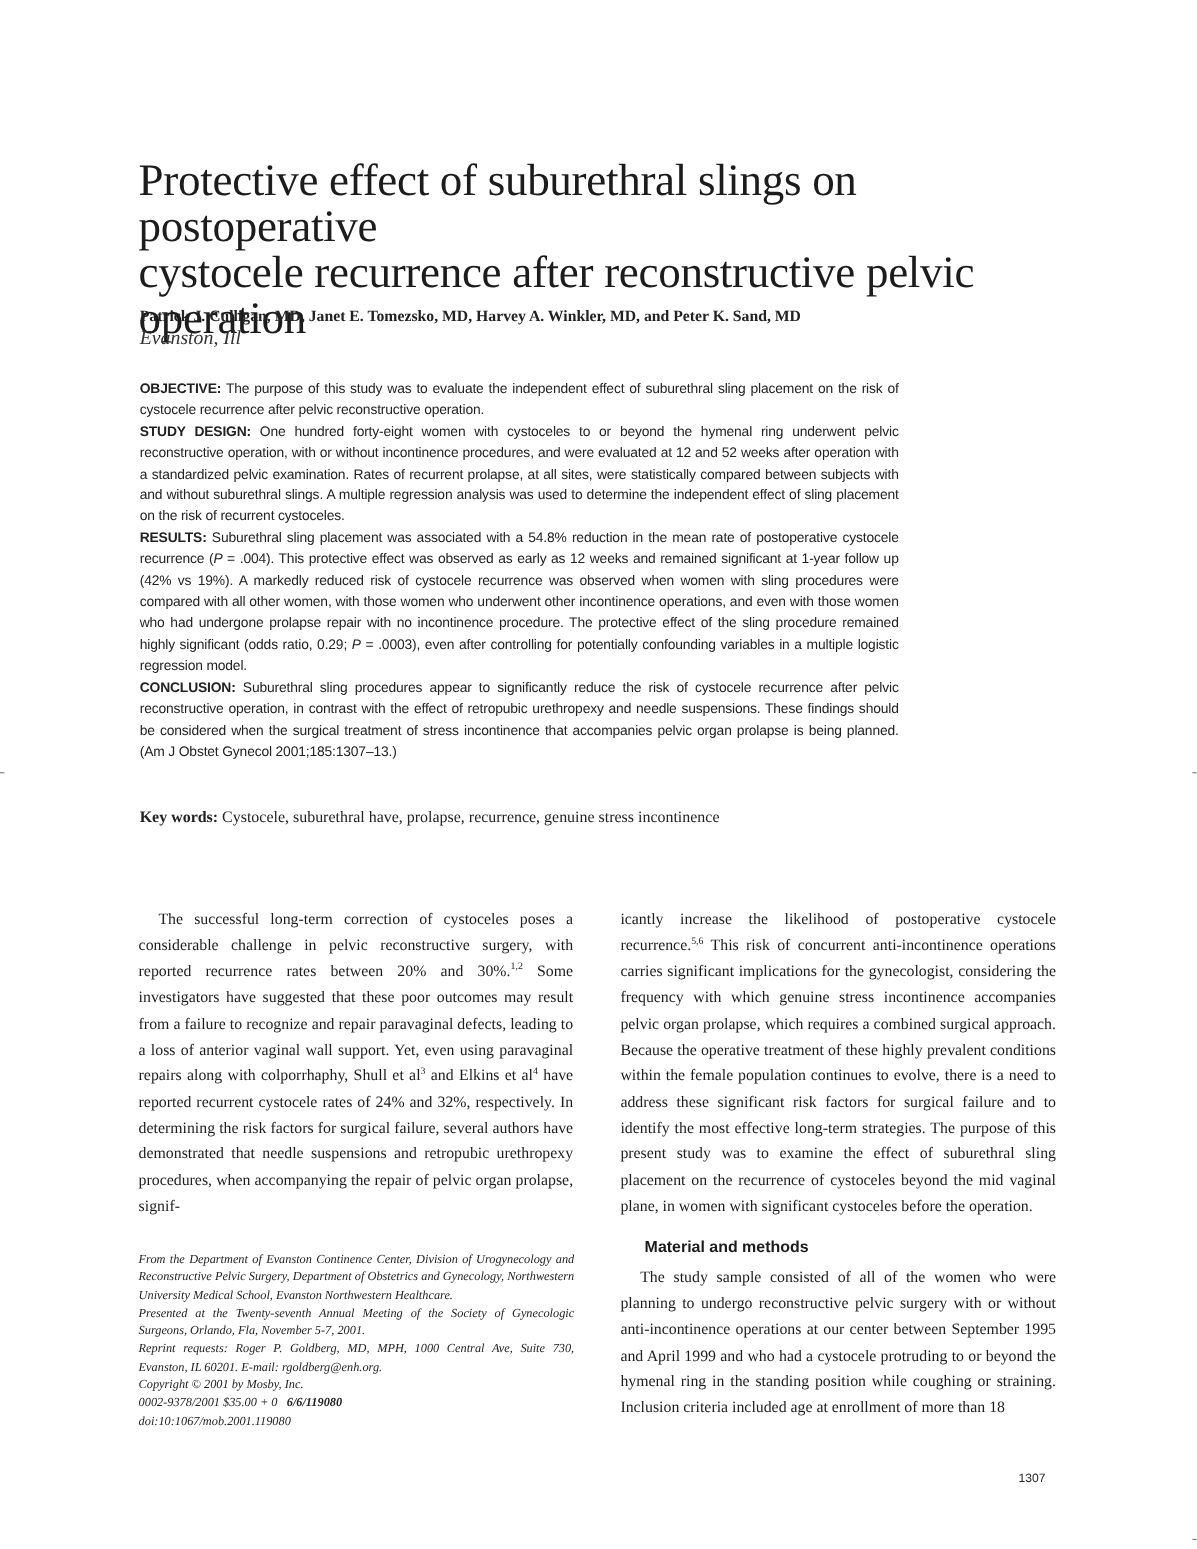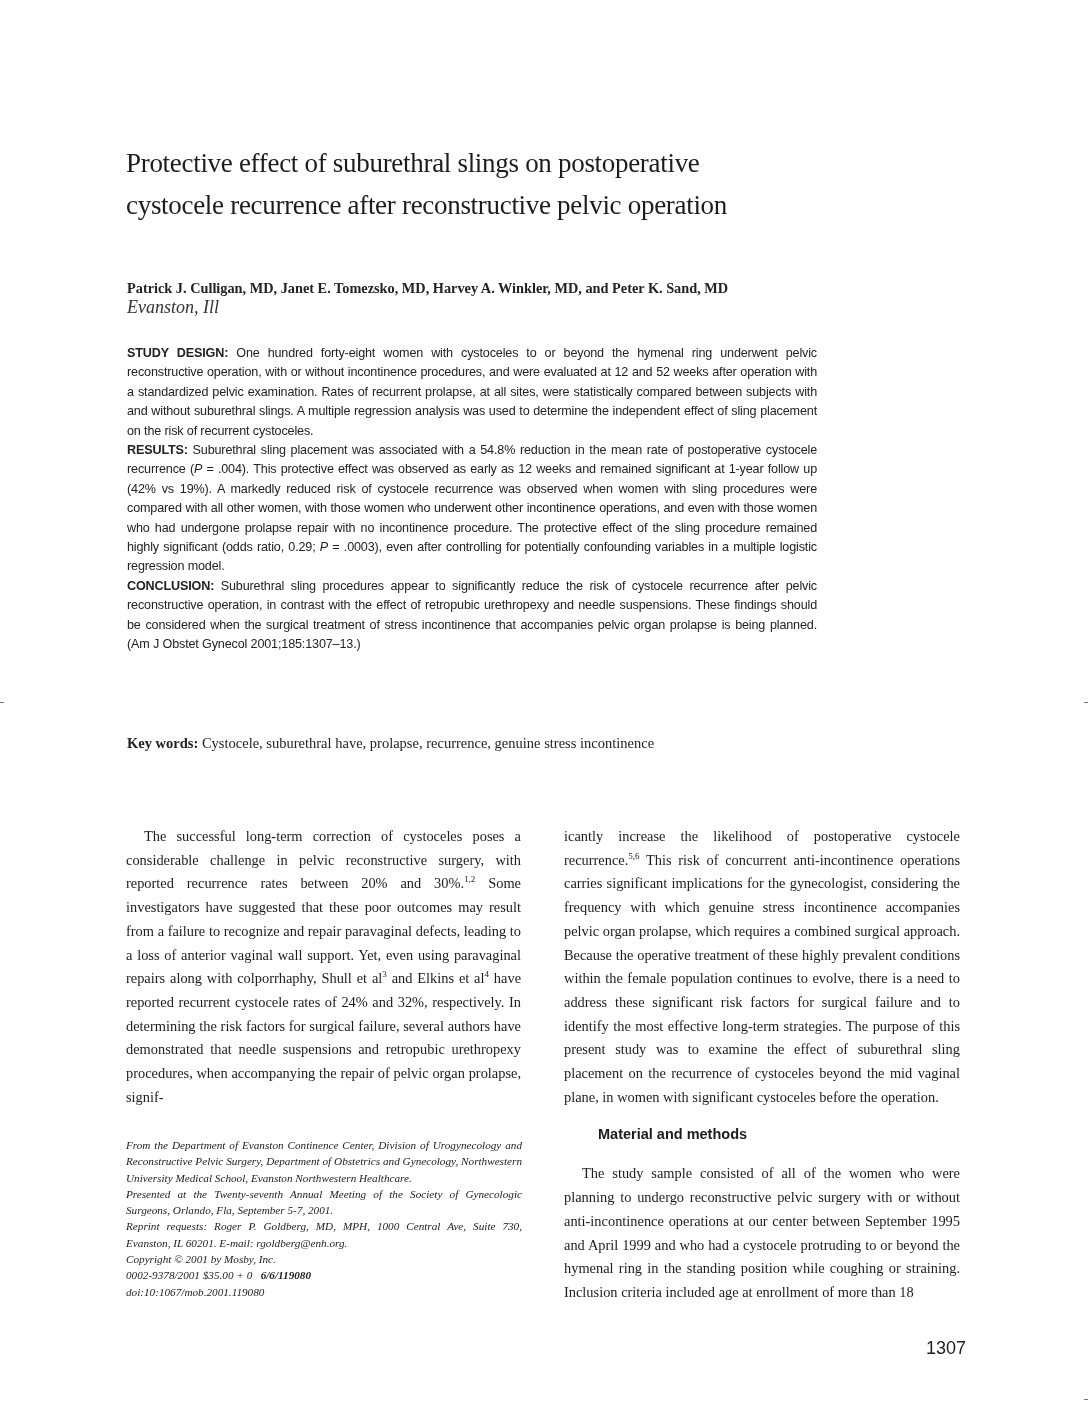--- a/index.html
+++ b/index.html
@@ -1,20 +1,20 @@
 <!DOCTYPE html>
 <html><head>
   <meta charset="utf-8">
   <style>
     html, body { margin: 0; padding: 0; background: #ffffff; }
     body { width: 1088px; height: 1408px; position: relative; overflow: hidden; color: #1a1a1a; }
     .serif { font-family: "Liberation Serif", "DejaVu Serif", serif; }
     .sans { font-family: "Liberation Sans", "DejaVu Sans", sans-serif; }
 
-    .title { position: absolute; left: 126px; top: 142px; width: 800px; font-size: 27px; line-height: 42px; font-weight: normal; color: #1c1c1c; letter-spacing: -0.3px; margin: 0; }
+    .title { position: absolute; left: 126px; top: 142px; width: 800px; font-size: 41px; line-height: 42px; font-weight: normal; color: #1c1c1c; letter-spacing: -0.3px; margin: 0; }
     .authors { position: absolute; left: 127px; top: 251px; width: 820px; font-size: 14.3px; line-height: 25px; font-weight: bold; color: #222; margin: 0; }
     .location { position: absolute; left: 127px; top: 297px; font-size: 18px; font-style: italic; color: #333; }
 
     .abstract { position: absolute; left: 127px; top: 344px; width: 690px; font-size: 12.6px; line-height: 19.4px; color: #222; letter-spacing: -0.15px; }
     .abstract p { margin: 0; text-align: justify; text-align-last: left; }
     .abstract b { font-weight: bold; }
 
     .keywords { position: absolute; left: 127px; top: 735px; width: 700px; font-size: 14.5px; color: #222; }
     .keywords b { font-weight: bold; }
 
@@ -22,58 +22,59 @@
     .col p { margin: 0; text-align: justify; }
     .col-left { left: 126px; }
     .col-right { left: 564px; width: 396px; }
     .indent { text-indent: 18px; }
     sup { font-size: 9px; line-height: 0; vertical-align: 6px; }
 
     .footnote { position: absolute; left: 126px; top: 1137px; width: 396px; font-size: 11.2px; line-height: 16.3px; font-style: italic; color: #222; }
     .footnote p { margin: 0; text-align: justify; }
     .footnote b { font-weight: bold; }
 
-    .section-heading { font-size: 14.5px; font-weight: bold; margin: 16px; padding-left: 18px; line-height: 24px; color: #1c1c1c; }
+    .section-heading { font-size: 14.5px; font-weight: bold; margin: 4px; padding-left: 18px; line-height: 24px; color: #1c1c1c; }
 
-    .page-number { position: absolute; left: 926px; top: 1338px; font-size: 18px; color: #222; }
+    .page-number { position: absolute; left: 926px; top: 1338px; font-size: 11px; color: #222; }
 
     .crop-mark { position: absolute; background: #777; }
   </style>
 </head>
 <body>
 
 <h1 class="title serif">
   <span>Protective effect of suburethral slings on postoperative</span><br>
   <span>cystocele recurrence after reconstructive pelvic operation</span>
 </h1>
 
 <p class="authors serif">
   <br>
   <span>Patrick J. Culligan, MD, Janet E. Tomezsko, MD, Harvey A. Winkler, MD, and Peter K. Sand, MD</span>
 </p>
 
 <div class="location serif">Evanston, Ill</div>
 
 <div class="abstract sans">
+  <p><b>OBJECTIVE:</b><span> The purpose of this study was to evaluate the independent effect of suburethral sling placement on the risk of cystocele recurrence after pelvic reconstructive operation.</span></p>
   <p><b>STUDY DESIGN:</b><span> One hundred forty-eight women with cystoceles to or beyond the hymenal ring underwent pelvic reconstructive operation, with or without incontinence procedures, and were evaluated at 12 and 52 weeks after operation with a standardized pelvic examination. Rates of recurrent prolapse, at all sites, were statistically compared between subjects with and without suburethral slings. A multiple regression analysis was used to determine the independent effect of sling placement on the risk of recurrent cystoceles.</span></p>
   <p><b>RESULTS:</b><span> Suburethral sling placement was associated with a 54.8% reduction in the mean rate of postoperative cystocele recurrence (</span><i>P</i><span> = .004). This protective effect was observed as early as 12 weeks and remained significant at 1-year follow up (42% vs 19%). A markedly reduced risk of cystocele recurrence was observed when women with sling procedures were compared with all other women, with those women who underwent other incontinence operations, and even with those women who had undergone prolapse repair with no incontinence procedure. The protective effect of the sling procedure remained highly significant (odds ratio, 0.29; </span><i>P</i><span> = .0003), even after controlling for potentially confounding variables in a multiple logistic regression model.</span></p>
   <p><b>CONCLUSION:</b><span> Suburethral sling procedures appear to significantly reduce the risk of cystocele recurrence after pelvic reconstructive operation, in contrast with the effect of retropubic urethropexy and needle suspensions. These findings should be considered when the surgical treatment of stress incontinence that accompanies pelvic organ prolapse is being planned. (Am J Obstet Gynecol 2001;185:1307–13.)</span></p>
 </div>
 
 <div class="keywords serif">
   <b>Key words:</b><span> Cystocele, suburethral have, prolapse, recurrence, genuine stress incontinence</span>
 </div>
 
 <div class="col col-left serif">
   <p class="indent"><span>The successful long-term correction of cystoceles poses a considerable challenge in pelvic reconstructive surgery, with reported recurrence rates between 20% and 30%.</span><sup>1,2</sup><span> Some investigators have suggested that these poor outcomes may result from a failure to recognize and repair paravaginal defects, leading to a loss of anterior vaginal wall support. Yet, even using paravaginal repairs along with colporrhaphy, Shull et al</span><sup>3</sup><span> and Elkins et al</span><sup>4</sup><span> have reported recurrent cystocele rates of 24% and 32%, respectively. In determining the risk factors for surgical failure, several authors have demonstrated that needle suspensions and retropubic urethropexy procedures, when accompanying the repair of pelvic organ prolapse, signif-</span></p>
 </div>
 
 <div class="footnote serif">
   <p>From the Department of Evanston Continence Center, Division of Urogynecology and Reconstructive Pelvic Surgery, Department of Obstetrics and Gynecology, Northwestern University Medical School, Evanston Northwestern Healthcare.</p>
-  <p>Presented at the Twenty-seventh Annual Meeting of the Society of Gynecologic Surgeons, Orlando, Fla, September 5-7, 2001.</p>
+  <p>Presented at the Twenty-seventh Annual Meeting of the Society of Gynecologic Surgeons, Orlando, Fla, November 5-7, 2001.</p>
   <p>Reprint requests: Roger P. Goldberg, MD, MPH, 1000 Central Ave, Suite 730, Evanston, IL 60201. E-mail: rgoldberg@enh.org.</p>
   <p>Copyright © 2001 by Mosby, Inc.</p>
   <p><span style="white-space:pre">0002-9378/2001 $35.00 + 0   </span><b>6/6/119080</b></p>
   <p>doi:10:1067/mob.2001.119080</p>
 </div>
 
 <div class="col col-right serif">
   <p><span>icantly increase the likelihood of postoperative cystocele recurrence.</span><sup>5,6</sup><span> This risk of concurrent anti-incontinence operations carries significant implications for the gynecologist, considering the frequency with which genuine stress incontinence accompanies pelvic organ prolapse, which requires a combined surgical approach. Because the operative treatment of these highly prevalent conditions within the female population continues to evolve, there is a need to address these significant risk factors for surgical failure and to identify the most effective long-term strategies. The purpose of this present study was to examine the effect of suburethral sling placement on the recurrence of cystoceles beyond the mid vaginal plane, in women with significant cystoceles before the operation.</span></p>
   <h2 class="section-heading sans" style="margin-top:13px;">Material and methods</h2>
   <p class="indent">The study sample consisted of all of the women who were planning to undergo reconstructive pelvic surgery with or without anti-incontinence operations at our center between September 1995 and April 1999 and who had a cystocele protruding to or beyond the hymenal ring in the standing position while coughing or straining. Inclusion criteria included age at enrollment of more than 18</p>

